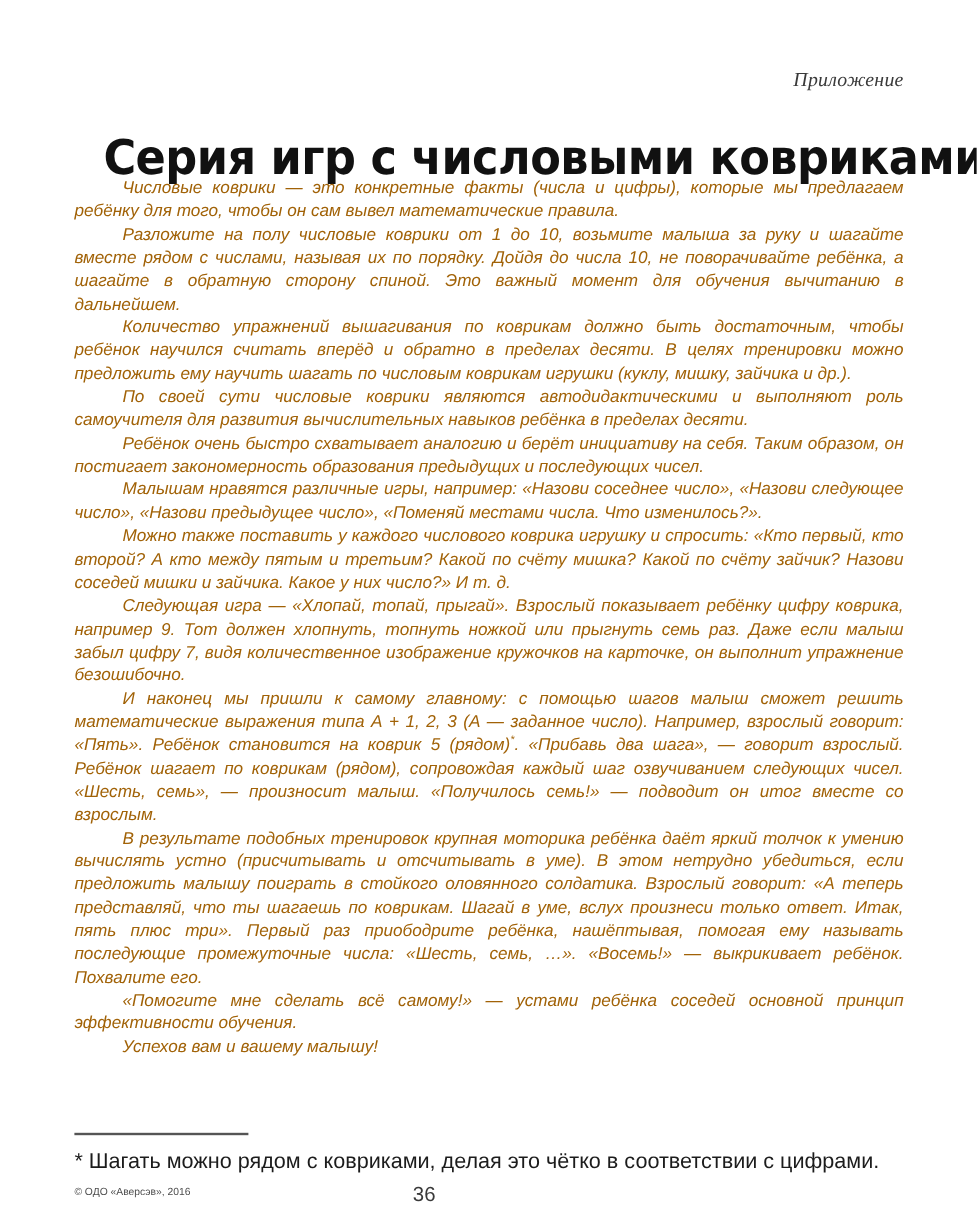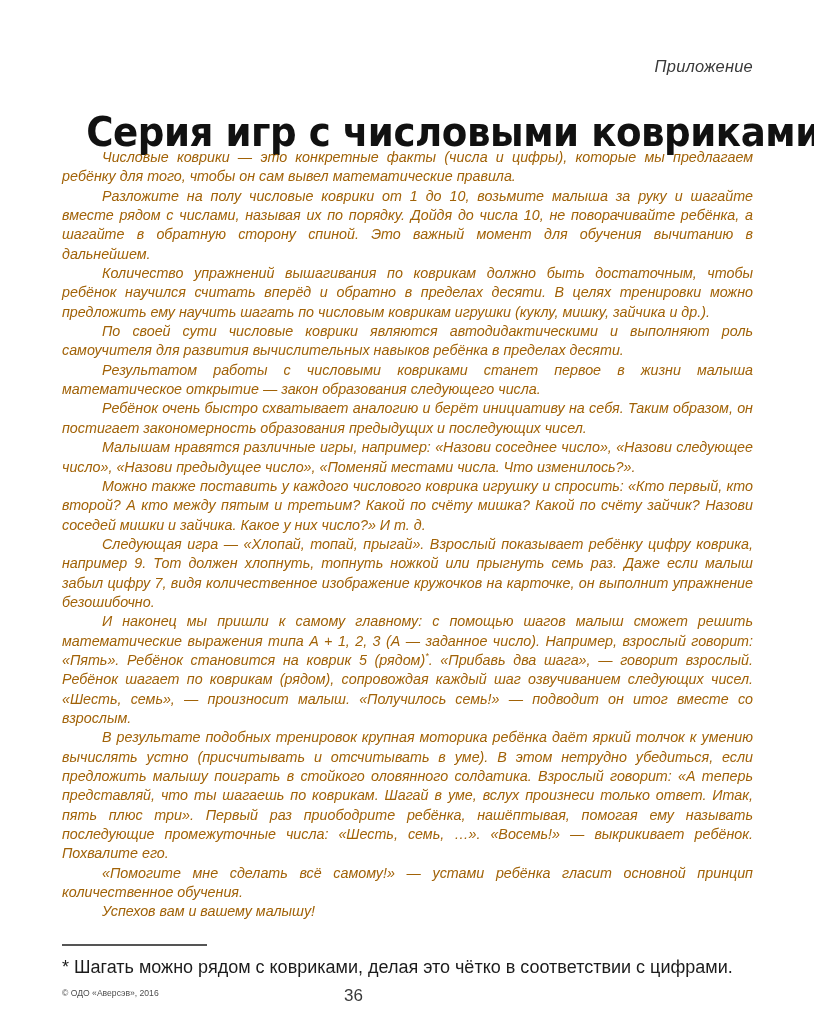--- a/index.html
+++ b/index.html
@@ -25,21 +25,21 @@
     top: 0;
     width: 691px; 
     height: 1024px;
   }
 
   
   .running-head {
     position: absolute;
     top: 57px;
     right: 0;
-    font-family: Liberation Sans, sans-serif;
+    font-family: Liberation Serif, serif;
     font-style: italic;
     font-size: 16.5px;
     letter-spacing: 0.2px;
     color: #3a3a3a;
     white-space: nowrap;
   }
 
   
   .title {
     position: absolute;
@@ -144,28 +144,27 @@
 
     <div class="running-head">Приложение</div>
 
     <h1 class="title">Серия игр с числовыми ковриками</h1>
 
     <div class="body-text">
       <p>Числовые коврики — это конкретные факты (числа и цифры), которые мы предлагаем ребёнку для того, чтобы он сам вывел математические правила.</p>
       <p>Разложите на полу числовые коврики от 1 до 10, возьмите малыша за руку и шагайте вместе рядом с числами, называя их по порядку. Дойдя до числа 10, не поворачивайте ребёнка, а шагайте в обратную сторону спиной. Это важный момент для обучения вычитанию в дальнейшем.</p>
       <p>Количество упражнений вышагивания по коврикам должно быть достаточным, чтобы ребёнок научился считать вперёд и обратно в пределах десяти. В целях тренировки можно предложить ему научить шагать по числовым коврикам игрушки (куклу, мишку, зайчика и др.).</p>
       <p>По своей сути числовые коврики являются автодидактическими и выполняют роль самоучителя для развития вычислительных навыков ребёнка в пределах десяти.</p>
-      <p>Результатом работы с числовыми ковриками станет первое в жизни малыша математическое открытие — закон образования следующего числа.</p>
       <p>Ребёнок очень быстро схватывает аналогию и берёт инициативу на себя. Таким образом, он постигает закономерность образования предыдущих и последующих чисел.</p>
       <p>Малышам нравятся различные игры, например: «Назови соседнее число», «Назови следующее число», «Назови предыдущее число», «Поменяй местами числа. Что изменилось?».</p>
       <p>Можно также поставить у каждого числового коврика игрушку и спросить: «Кто первый, кто второй? А кто между пятым и третьим? Какой по счёту мишка? Какой по счёту зайчик? Назови соседей мишки и зайчика. Какое у них число?» И т. д.</p>
       <p>Следующая игра — «Хлопай, топай, прыгай». Взрослый показывает ребёнку цифру коврика, например 9. Тот должен хлопнуть, топнуть ножкой или прыгнуть семь раз. Даже если малыш забыл цифру 7, видя количественное изображение кружочков на карточке, он выполнит упражнение безошибочно.</p>
       <p><span>И наконец мы пришли к самому главному: с помощью шагов малыш сможет решить математические выражения типа А + 1, 2, 3 (А — заданное число). Например, взрослый говорит: «Пять». Ребёнок становится на коврик 5 (рядом)</span><sup class="fn">*</sup><span>. «Прибавь два шага», — говорит взрослый. Ребёнок шагает по коврикам (рядом), сопровождая каждый шаг озвучиванием следующих чисел. «Шесть, семь», — произносит малыш. «Получилось семь!» — подводит он итог вместе со взрослым.</span></p>
       <p>В результате подобных тренировок крупная моторика ребёнка даёт яркий толчок к умению вычислять устно (присчитывать и отсчитывать в уме). В этом нетрудно убедиться, если предложить малышу поиграть в стойкого оловянного солдатика. Взрослый говорит: «А теперь представляй, что ты шагаешь по коврикам. Шагай в уме, вслух произнеси только ответ. Итак, пять плюс три». Первый раз приободрите ребёнка, нашёптывая, помогая ему называть последующие промежуточные числа: «Шесть, семь, …». «Восемь!» — выкрикивает ребёнок. Похвалите его.</p>
-      <p>«Помогите мне сделать всё самому!» — устами ребёнка гласит основной принцип количественное обучения.</p>
+      <p>«Помогите мне сделать всё самому!» — устами ребёнка соседей основной принцип эффективности обучения.</p>
       <p>Успехов вам и вашему малышу!</p>
     </div>
 
     <div class="footnote-block">
       <div class="footnote-rule"></div>
       <p class="footnote-text">* Шагать можно рядом с ковриками, делая это чётко в соответствии с цифрами.</p>
     </div>
 
     <div class="footer">
       <div class="copyright">© ОДО «Аверсэв», 2016</div>

